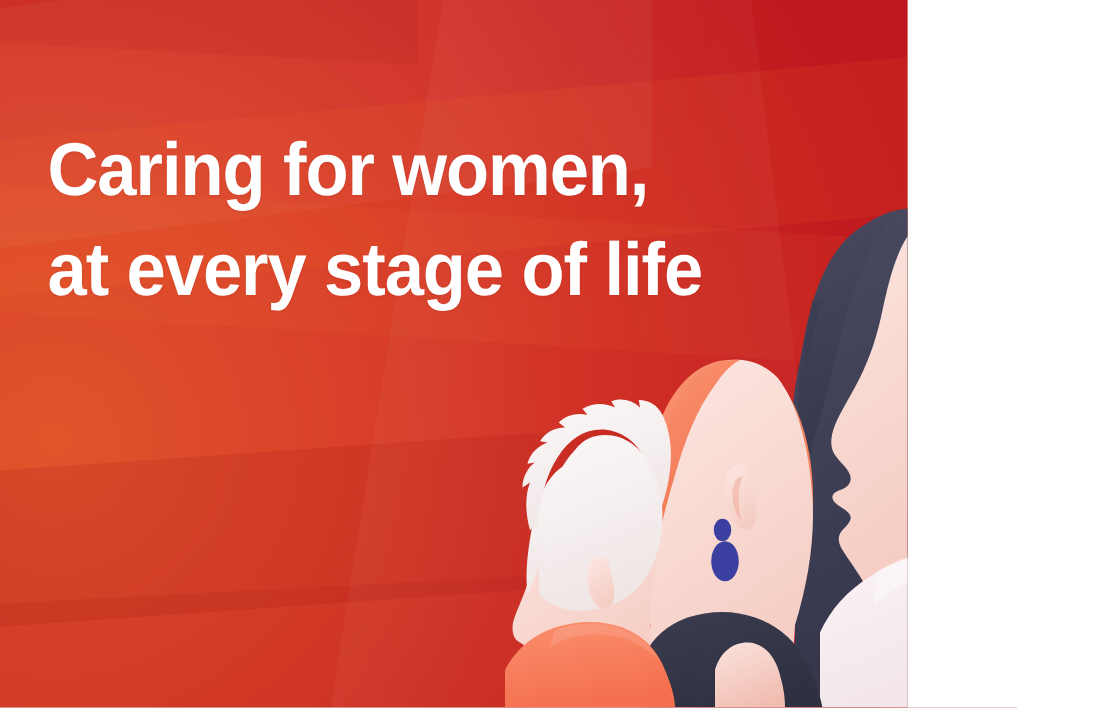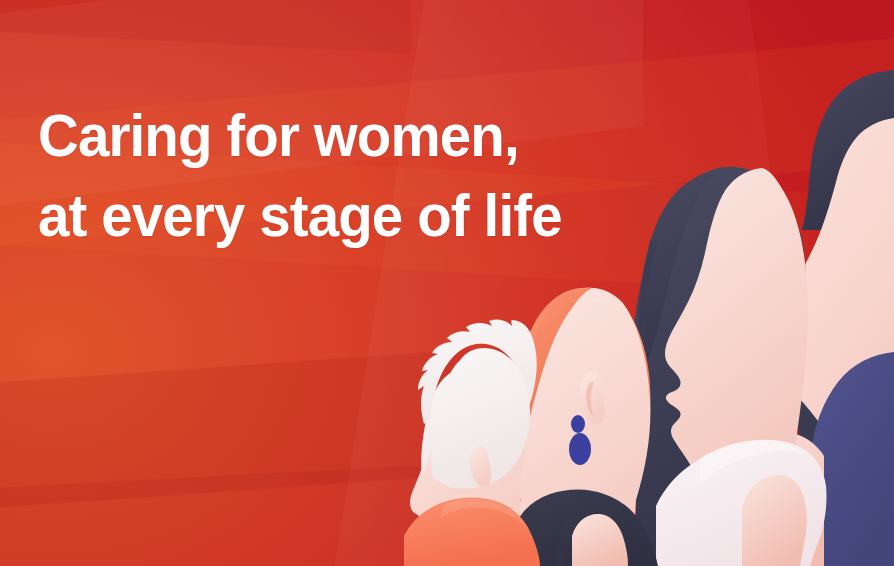--- a/index.html
+++ b/index.html
@@ -4,21 +4,21 @@
 <title>Caring for women banner</title>
 <style>
   * { margin:0; padding:0; box-sizing:border-box; }
   html,body{ background:#ffffff; }
   body{
     font-family:"Liberation Sans", sans-serif;
     -webkit-font-smoothing:antialiased;
   }
   #banner{
     position:relative;
-    width:894px;
+    width:726px;
     height:566px;
     overflow:hidden;
     background:#c9221f;
   }
   
   .bg-base{
     position:absolute; inset:0;
     background:
       radial-gradient(120% 150% at 6% 62%, #e0542b 0%, #d9412a 26%, #cf2c22 52%, #c0191f 78%, #bb1520 100%);
   }

